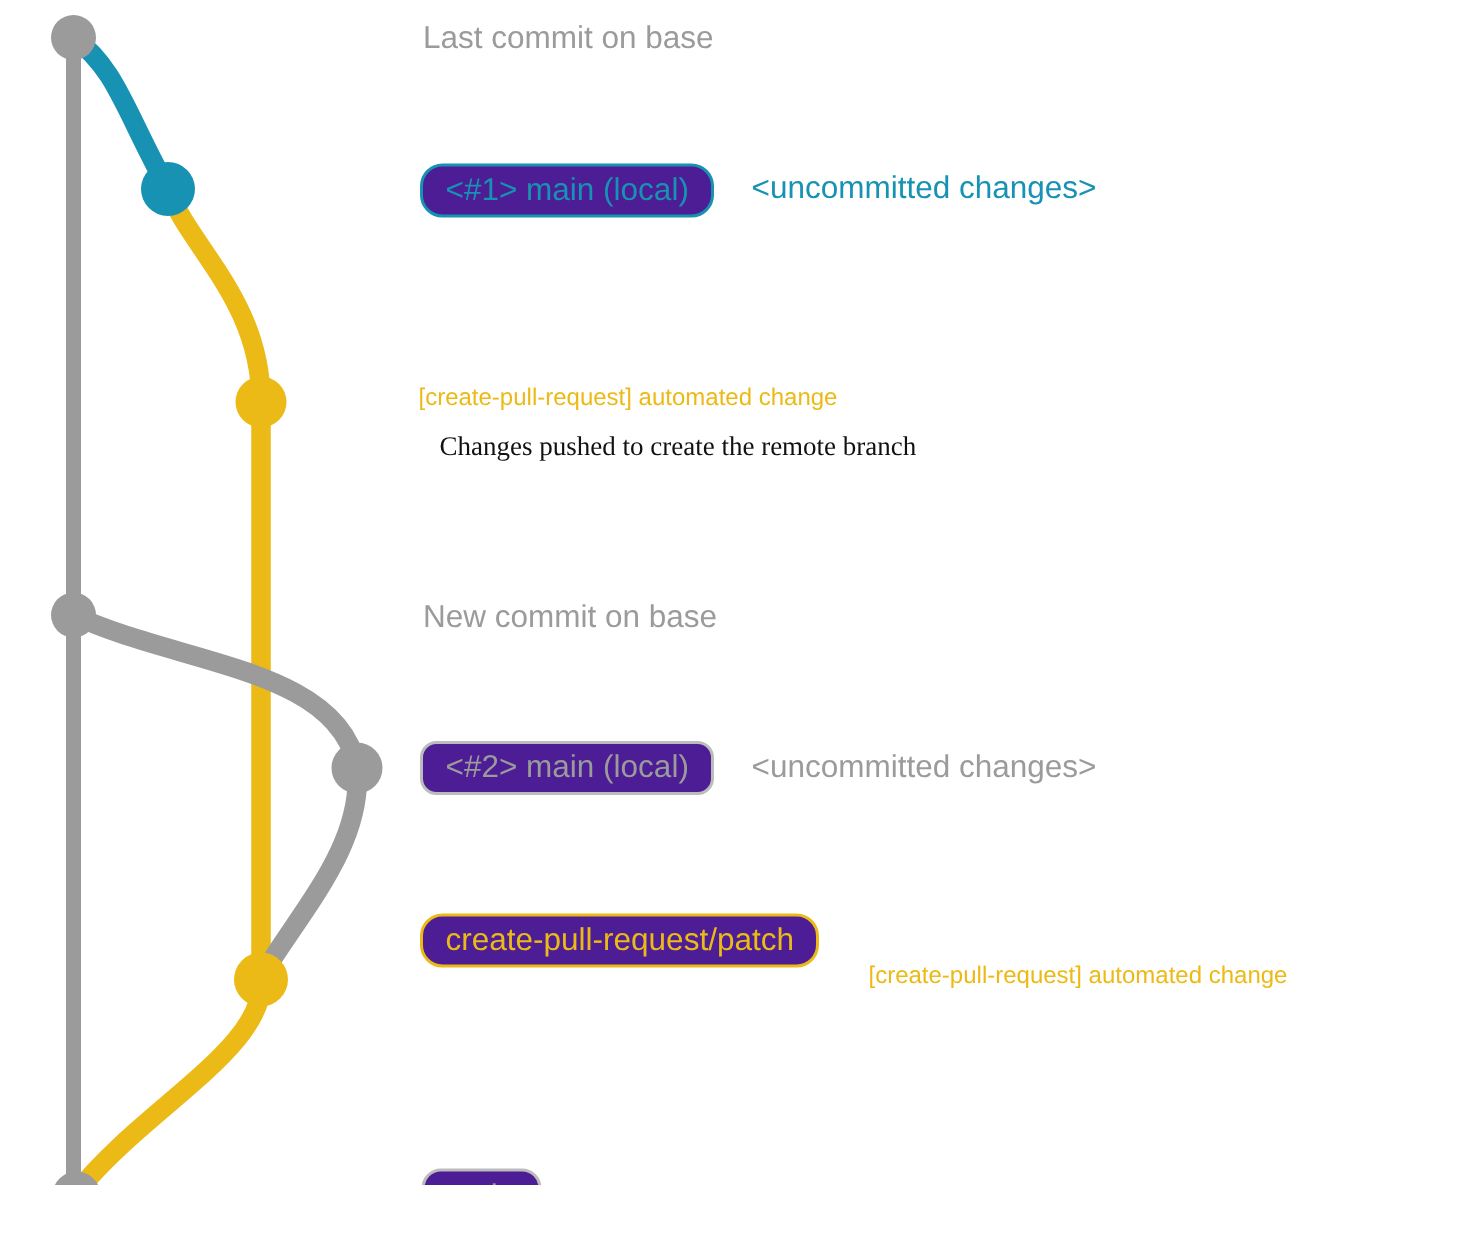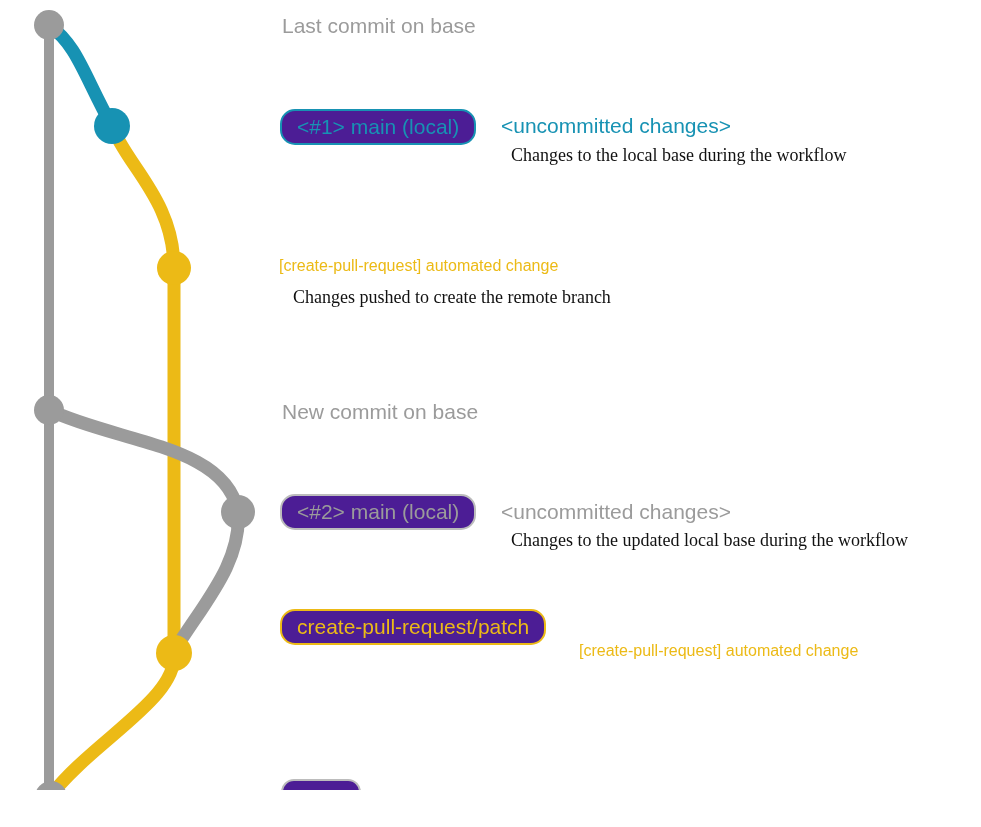--- a/index.html
+++ b/index.html
@@ -60,32 +60,30 @@
     <circle cx="150" cy="653" r="18" fill="#ecba16"></circle>
     <circle cx="27" cy="797" r="16" fill="#9b9b9b"></circle>
   </svg>
 
   <div class="abs note-gray" style="left:258px; top:13px;">Last commit on base</div>
 
   <div class="abs badge badge-blue" style="left:256px; top:109px;">
     <span>&lt;#1&gt; main (local)</span>
   </div>
   <div class="abs head-blue" style="left:477px; top:113px;">&lt;uncommitted changes&gt;</div>
-  <div class="abs desc" style="left:487px; top:145px;">Changes to the local base during the workflow</div>
 
   <div class="abs head-yellow" style="left:255px; top:256px;">[create-pull-request] automated change</div>
   <div class="abs note-gray" style="left:258px; top:399px;">New commit on base</div>
 
   <div class="abs desc" style="left:269px; top:287px;">Changes pushed to create the remote branch</div>
 
-  <div class="abs badge badge-gray" style="left:256px; top:494px;">
+  <div class="abs badge badge-gray" style="left:256px; top:494px;border-radius:11px;">
     <span>&lt;#2&gt; main (local)</span>
   </div>
   <div class="abs head-gray" style="left:477px; top:499px;">&lt;uncommitted changes&gt;</div>
-  <div class="abs desc" style="left:487px; top:530px;">Changes to the updated local base during the workflow</div>
 
   <div class="abs badge badge-yellow" style="left:256px; top:609px;">
     <span>create-pull-request/patch</span>
   </div>
   <div class="abs head-yellow" style="left:555px; top:641px;">[create-pull-request] automated change</div>
 
   <div class="abs badge badge-gray badge-main" style="left:257px; top:779px;">
     <span>main</span>
   </div>
 

